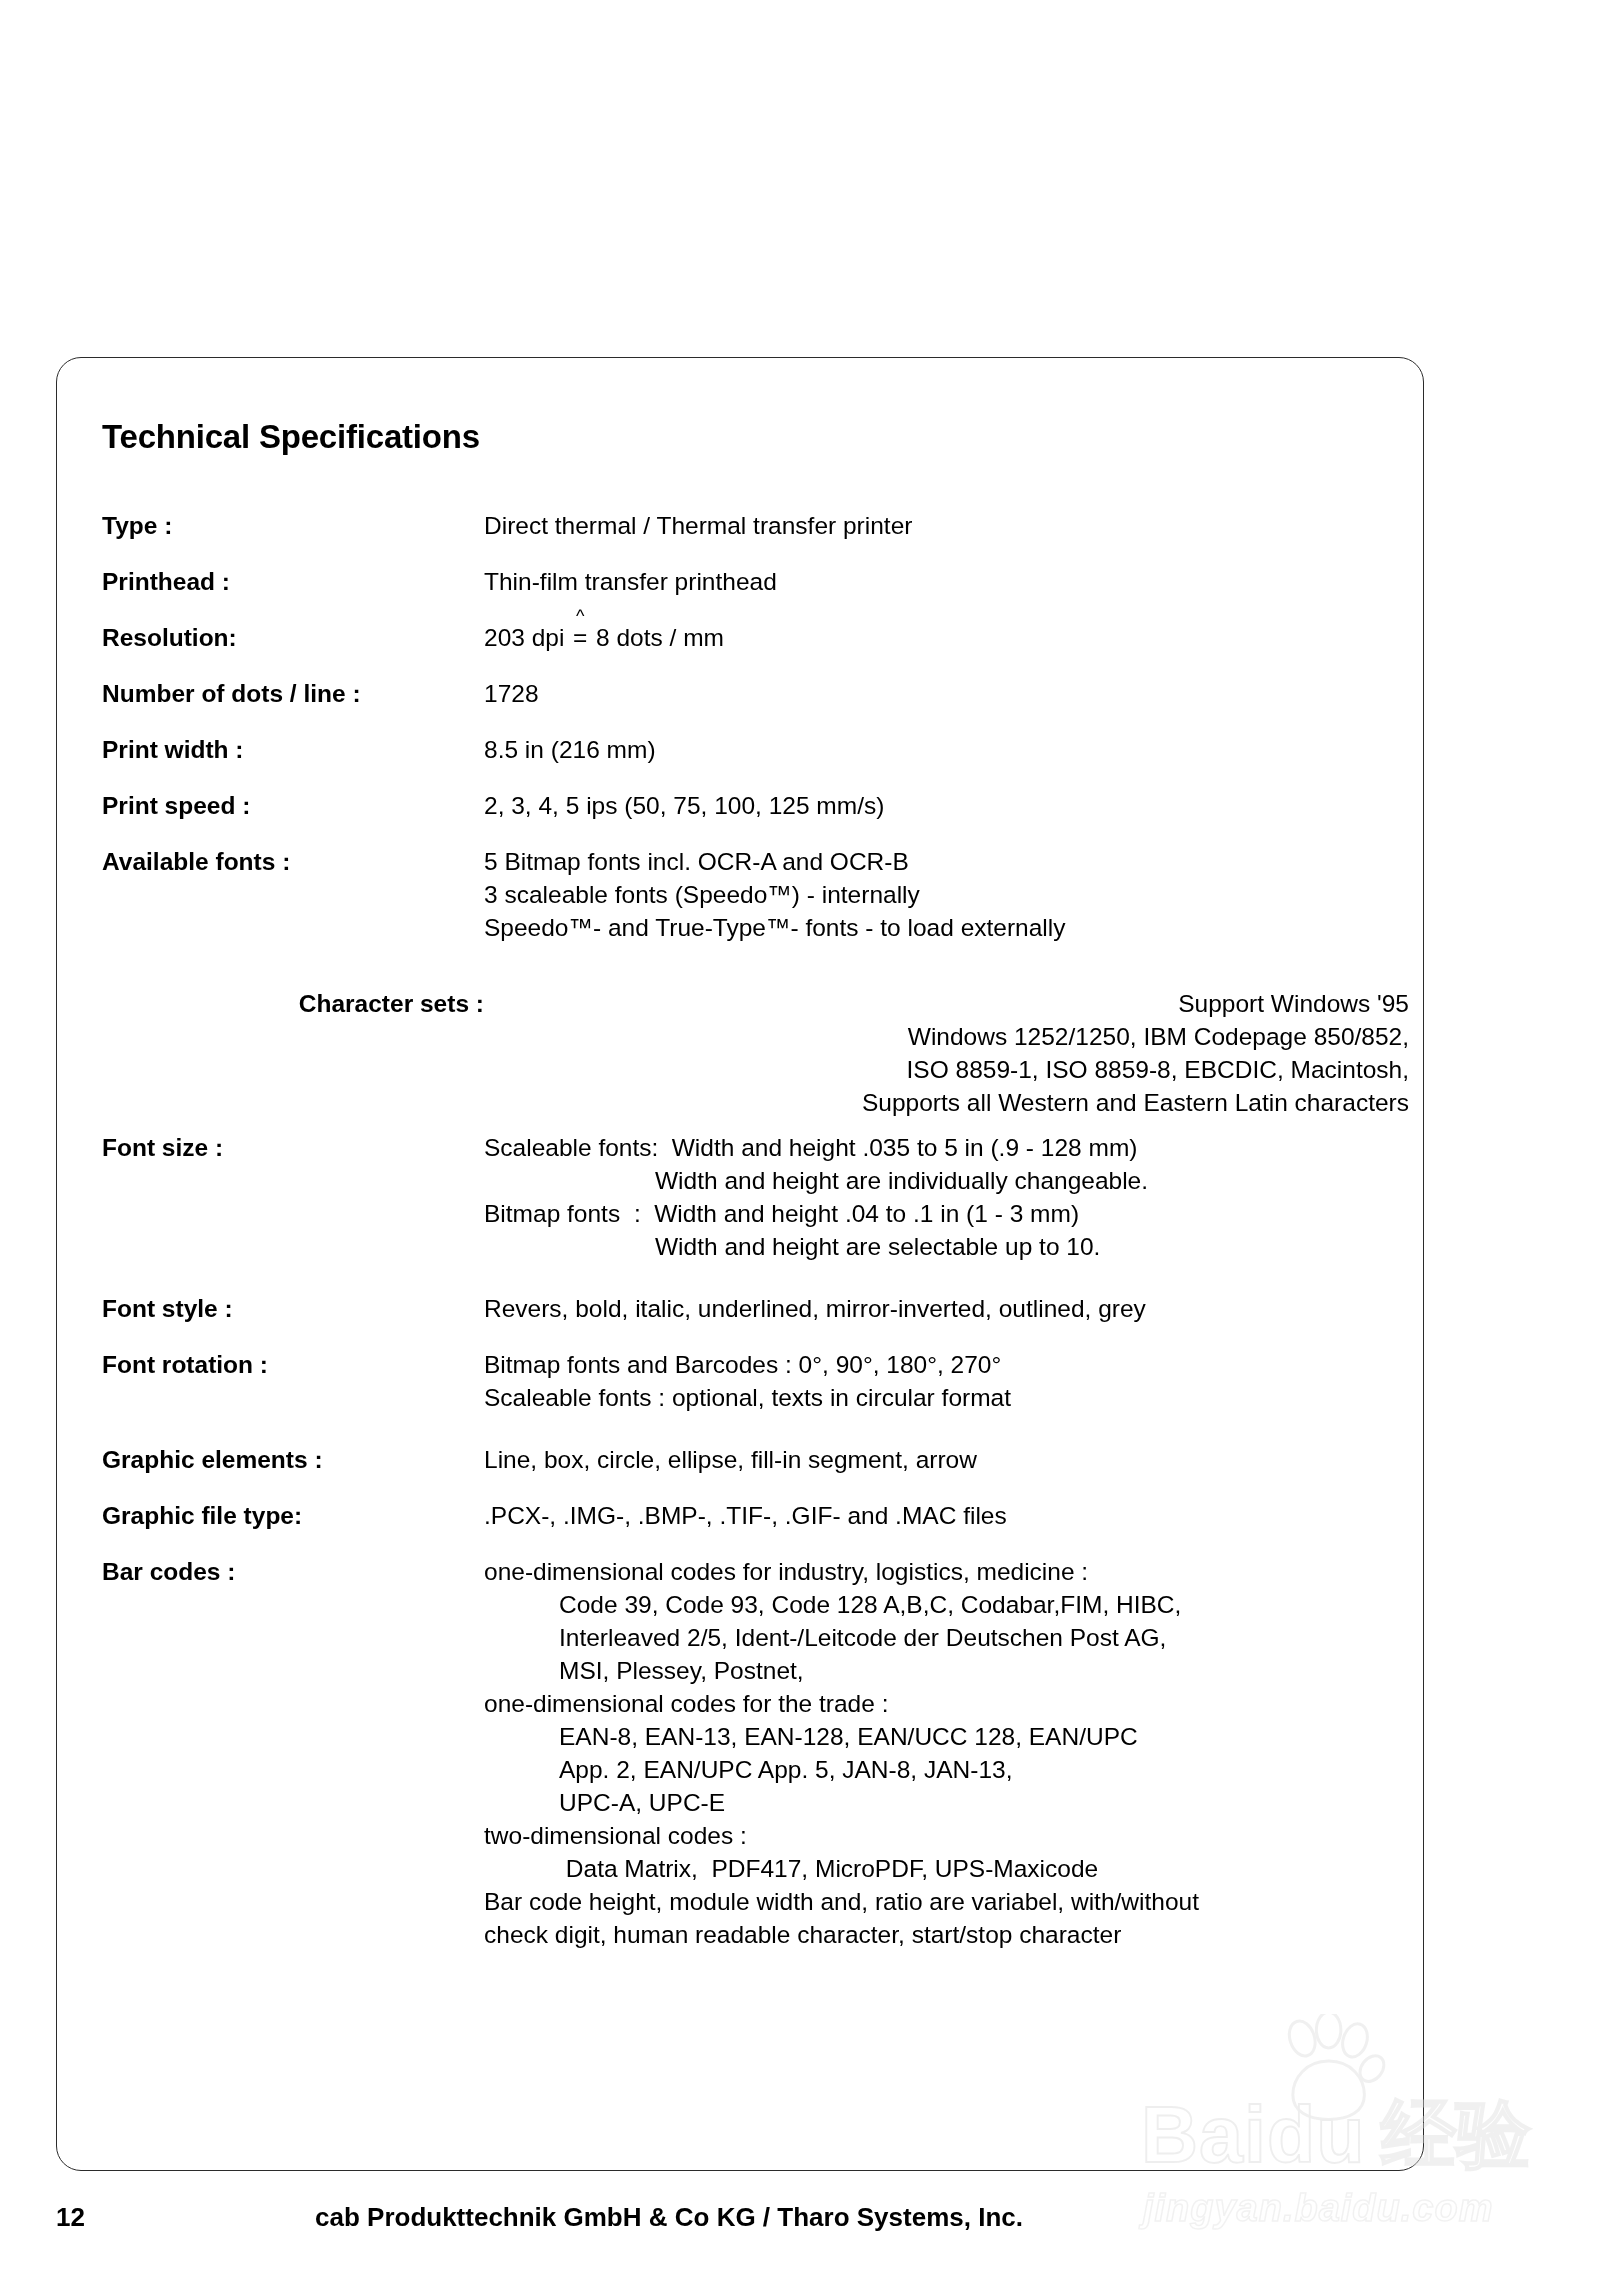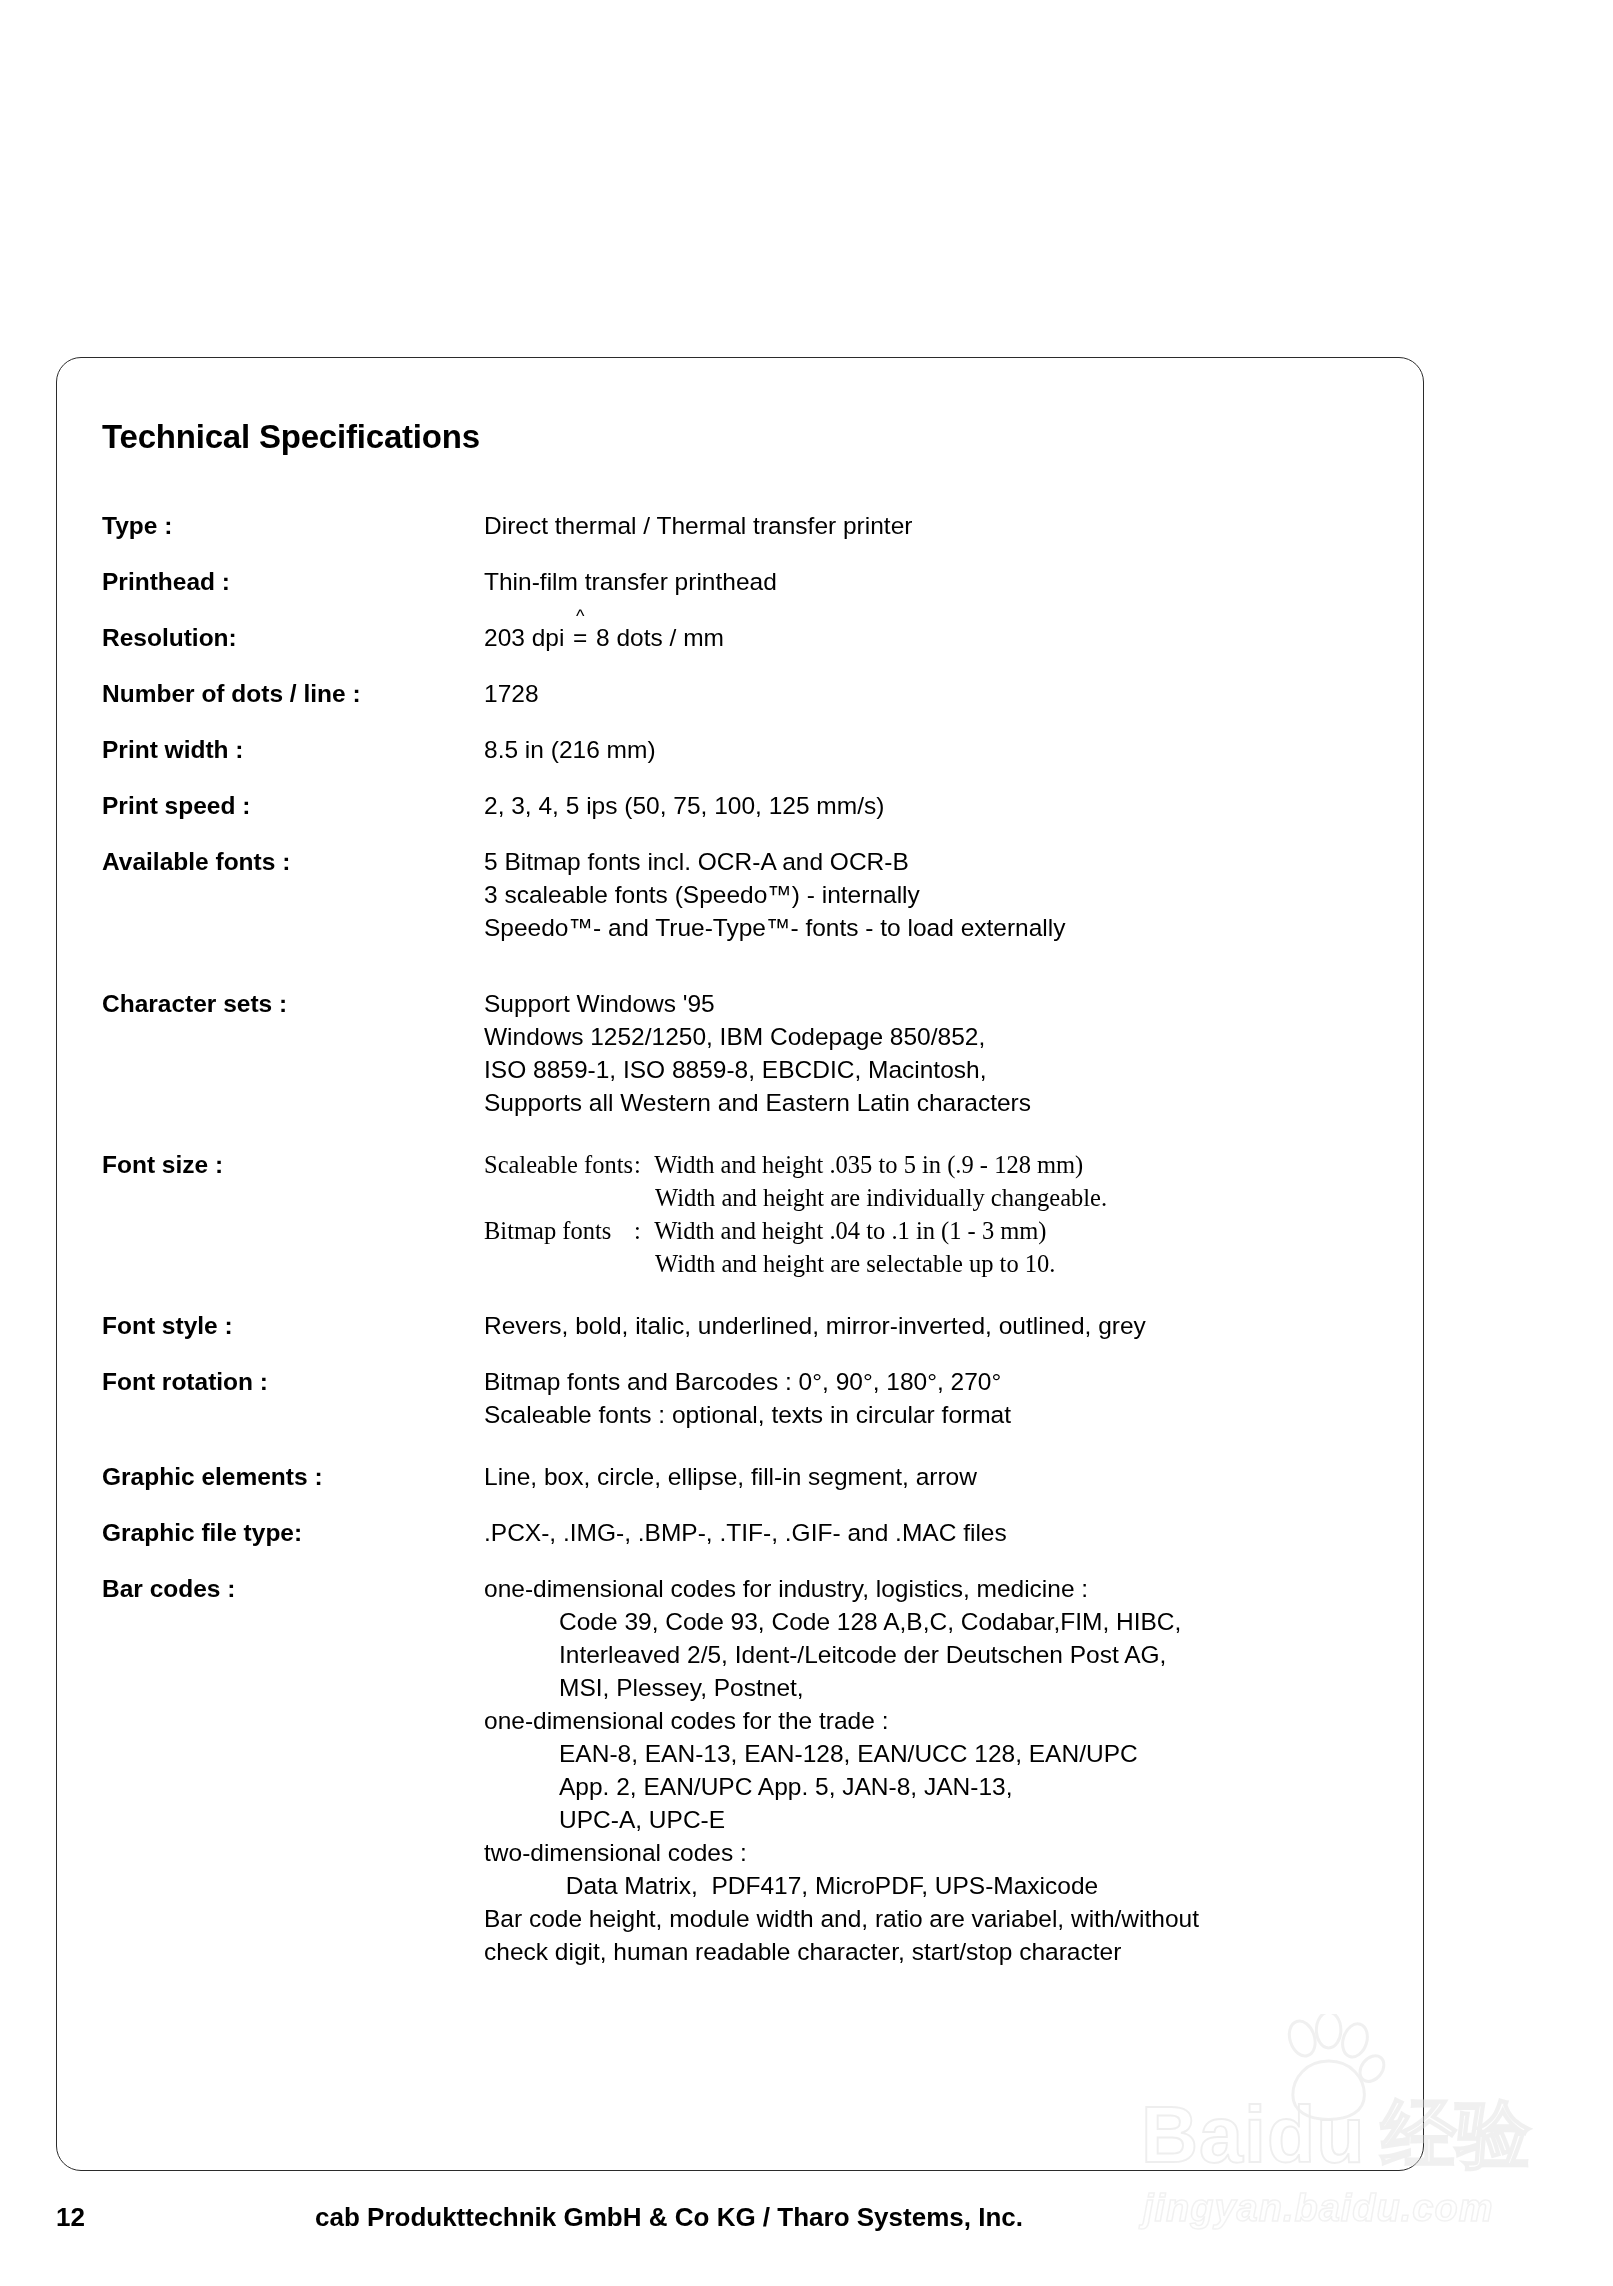--- a/index.html
+++ b/index.html
@@ -68,21 +68,20 @@
     display: block;
     white-space: pre;
   }
   .spec-value .vline.indent1 {
     padding-left: 75px;
   }
 
   
   .subtable {
     display: block;
-    font-family: Liberation Serif, serif;
   }
   .subtable .srow {
     display: flex;
   }
   .subtable .scol-a {
     flex: 0 0 150px;
     white-space: pre;
   }
   .subtable .scol-b {
     flex: 0 0 auto;
@@ -244,21 +243,21 @@
 
   <div class="spec-row" style="margin-bottom:43px;">
     <div class="spec-label">Available fonts :</div>
     <div class="spec-value">
       <span class="vline">5 Bitmap fonts incl. OCR-A and OCR-B</span>
       <span class="vline">3 scaleable fonts (Speedo™) - internally</span>
       <span class="vline">Speedo™- and True-Type™- fonts - to load externally</span>
     </div>
   </div>
 
-  <div class="spec-row" style="margin-bottom:29px;">
+  <div class="spec-row" style="margin-bottom:12px;text-align:right;">
     <div class="spec-label">Character sets :</div>
     <div class="spec-value">
       <span class="vline">Support Windows '95</span>
       <span class="vline">Windows 1252/1250, IBM Codepage 850/852,</span>
       <span class="vline">ISO 8859-1, ISO 8859-8, EBCDIC, Macintosh,</span>
       <span class="vline">Supports all Western and Eastern Latin characters</span>
     </div>
   </div>
 
   <div class="spec-row" style="margin-bottom:29px;justify-content:space-between;">

